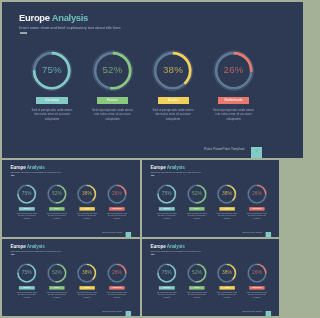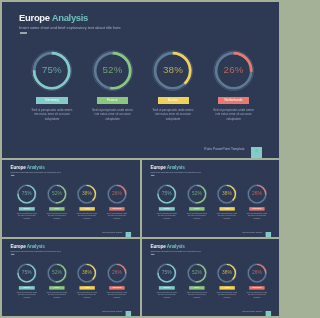--- a/index.html
+++ b/index.html
@@ -1,20 +1,20 @@
 <!DOCTYPE html>
 <html><head>
 <meta charset="utf-8">
 <style>
   html,body{margin:0;padding:0;}
   body{width:281px;height:318px;overflow:hidden;background:#a4b196;
        font-family:"Liberation Sans",sans-serif;}
   .page{position:absolute;left:0;top:0;width:281px;height:318px;}
   .slide{position:absolute;background:#2e3953;overflow:hidden;}
-  .hero{left:2px;top:2px;width:277px;height:156px;}
+  .hero{left:2px;top:2px;width:301px;height:156px;}
   .t1{left:2px;    top:160px; width:137.5px; height:77px;}
   .t2{left:141.5px;top:160px; width:137.5px; height:77px;}
   .t3{left:2px;    top:239px; width:137.5px; height:77px;}
   .t4{left:141.5px;top:239px; width:137.5px; height:77px;}
 
   
   .inner{position:absolute;left:0;top:0;width:277px;height:156px;transform-origin:0 0;}
 
   .title{position:absolute;left:17.1px;top:10.45px;font-size:9.46px;font-weight:bold;
          white-space:nowrap;color:#f2f5f8;letter-spacing:-0.32px;}

